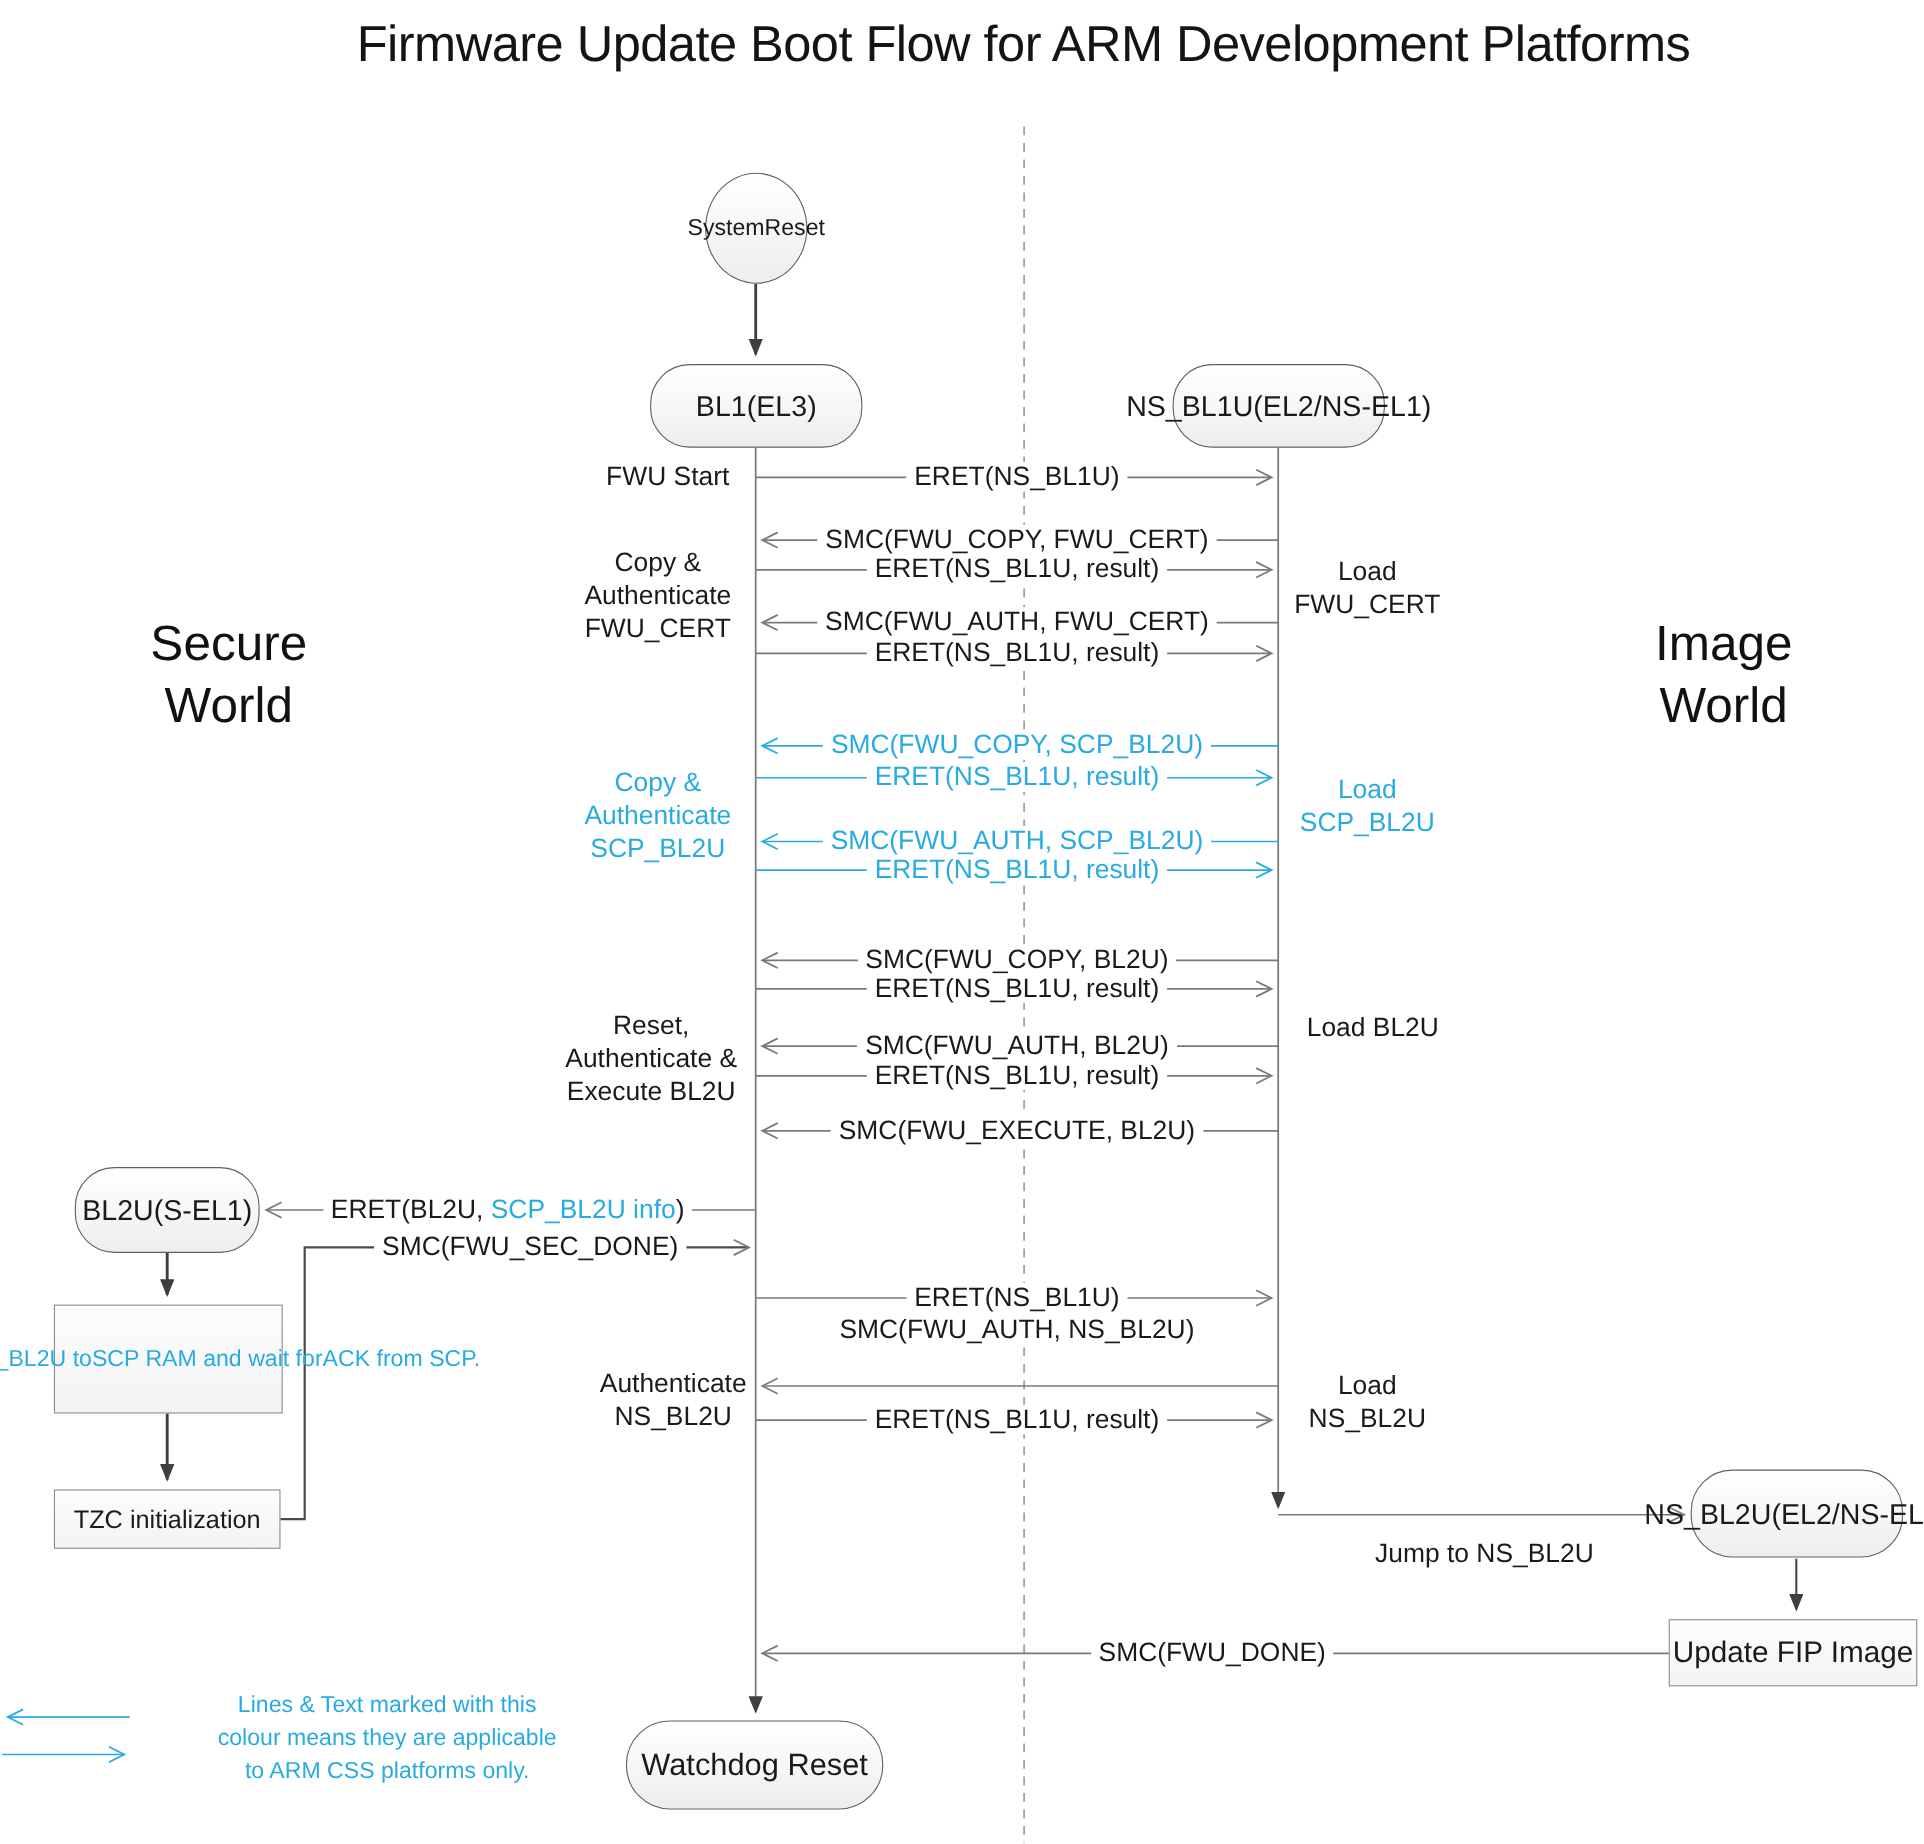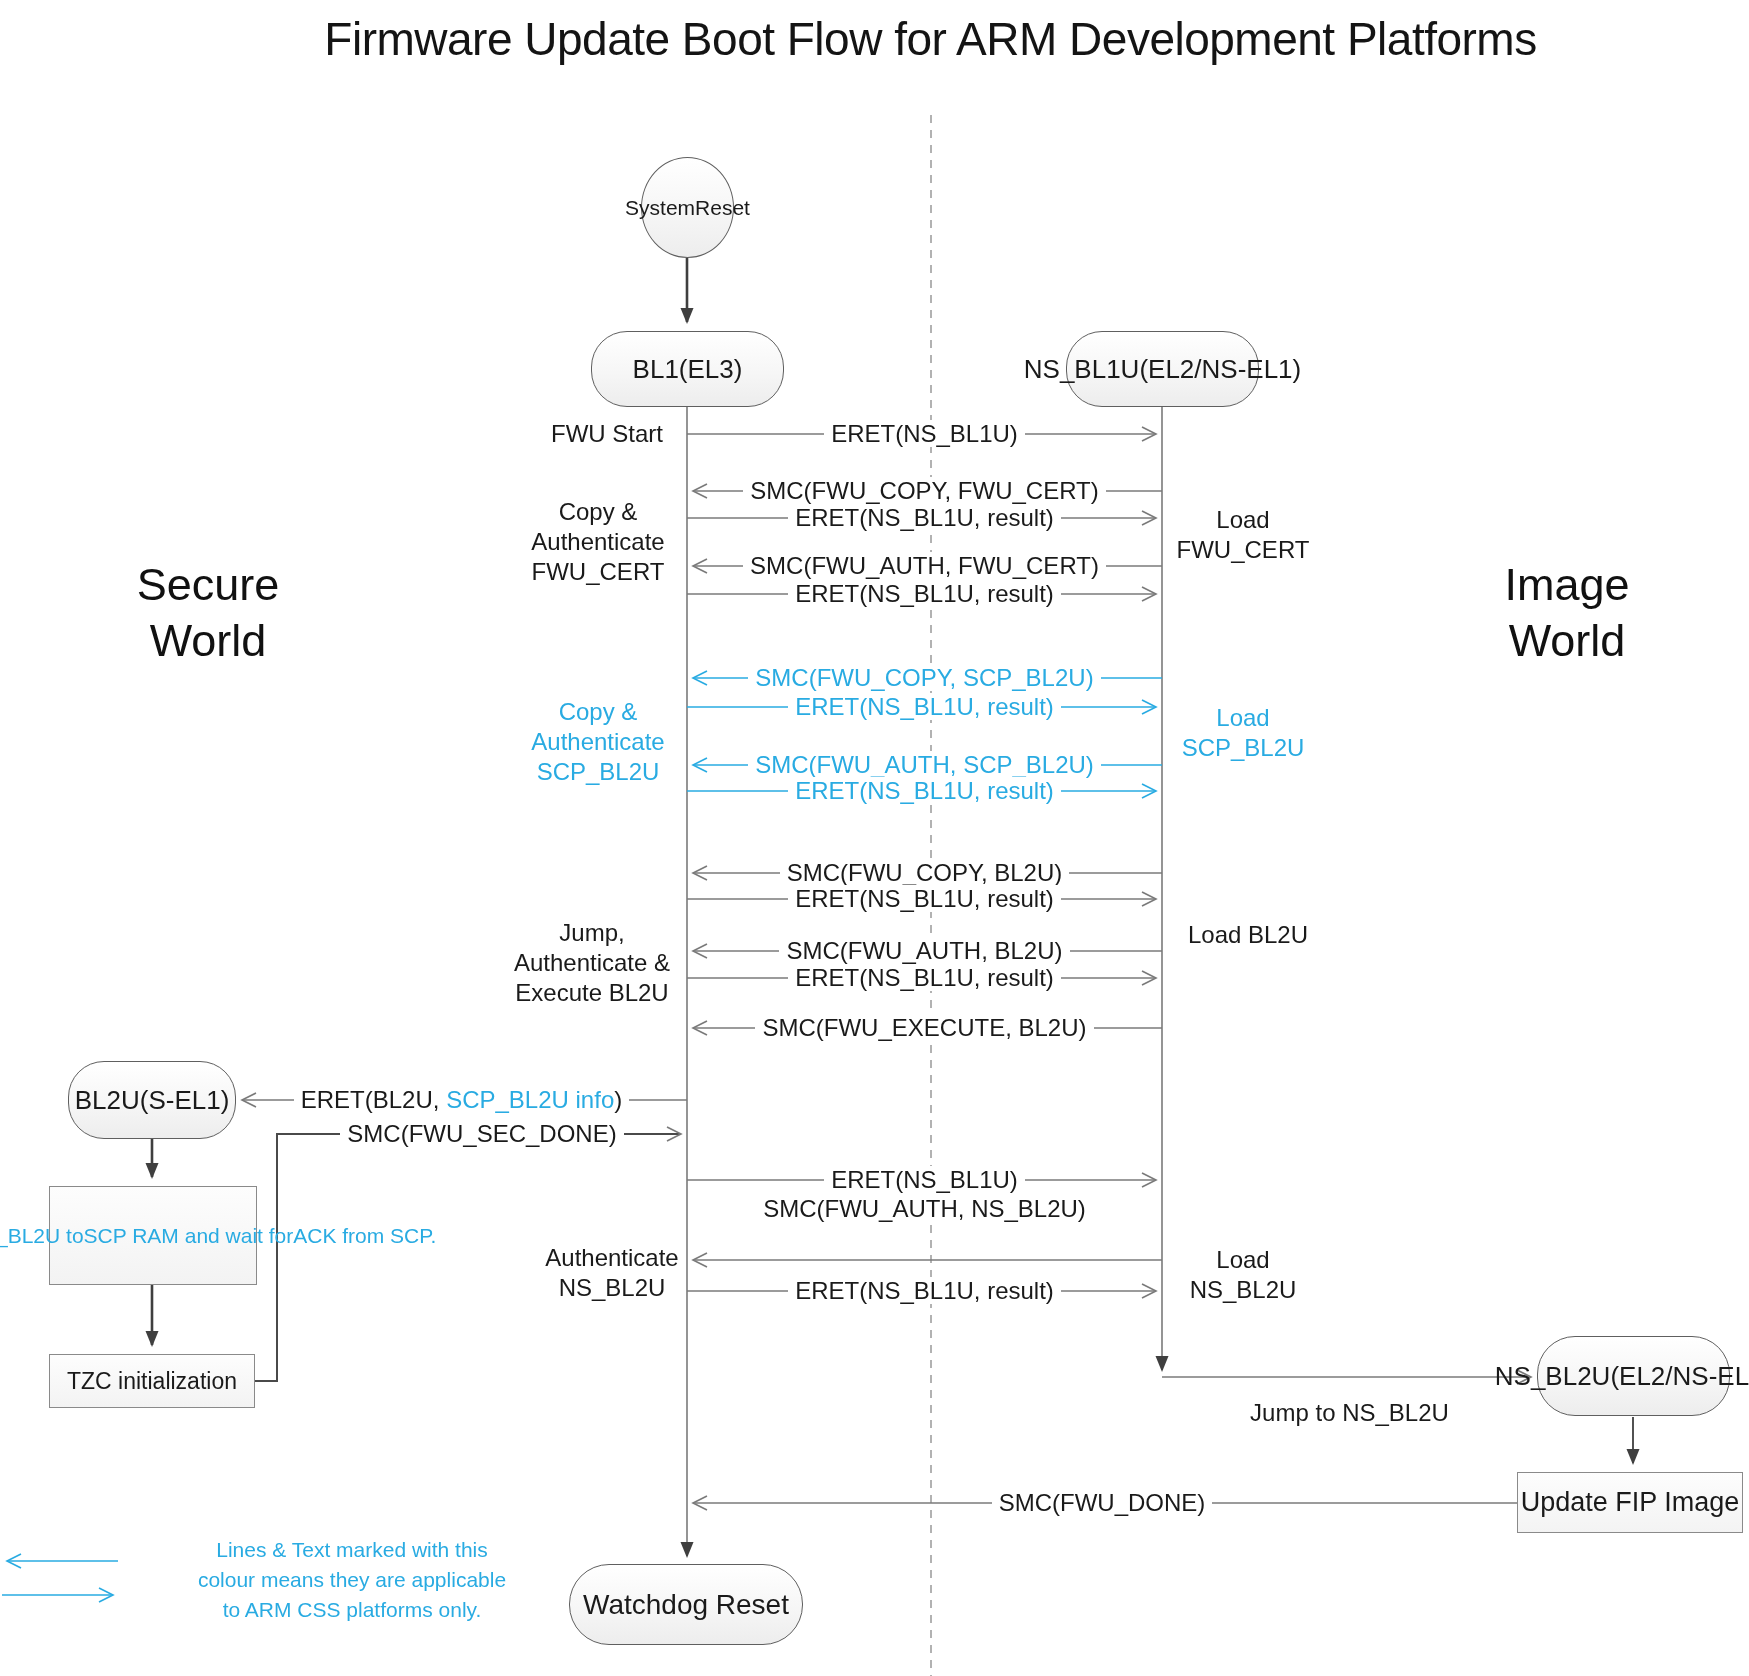--- a/index.html
+++ b/index.html
@@ -196,21 +196,21 @@
     <div class="ann blue" style="left:448px;top:697px;width:300px;">
       <div>Copy &amp;</div>
       <div>Authenticate</div>
       <div>SCP_BL2U</div>
     </div>
     <div class="ann blue" style="left:1093px;top:703px;width:300px;">
       <div>Load</div>
       <div>SCP_BL2U</div>
     </div>
     <div class="ann" style="left:442px;top:918px;width:300px;">
-      <div>Jump,</div>
+      <div>Reset,</div>
       <div>Authenticate &amp;</div>
       <div>Execute BL2U</div>
     </div>
     <div class="ann" style="left:1098px;top:920px;width:300px;">Load BL2U</div>
     <div class="ann" style="left:462px;top:1243px;width:300px;">
       <div>Authenticate</div>
       <div>NS_BL2U</div>
     </div>
     <div class="ann" style="left:1093px;top:1245px;width:300px;">
       <div>Load</div>

